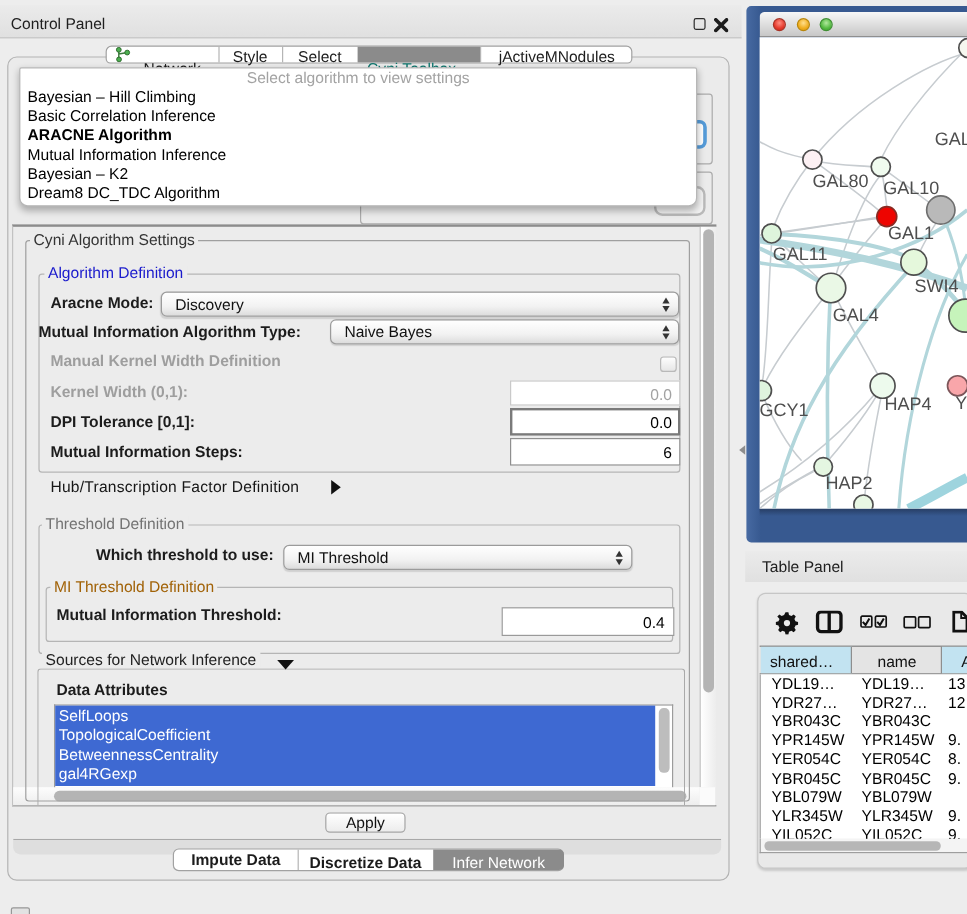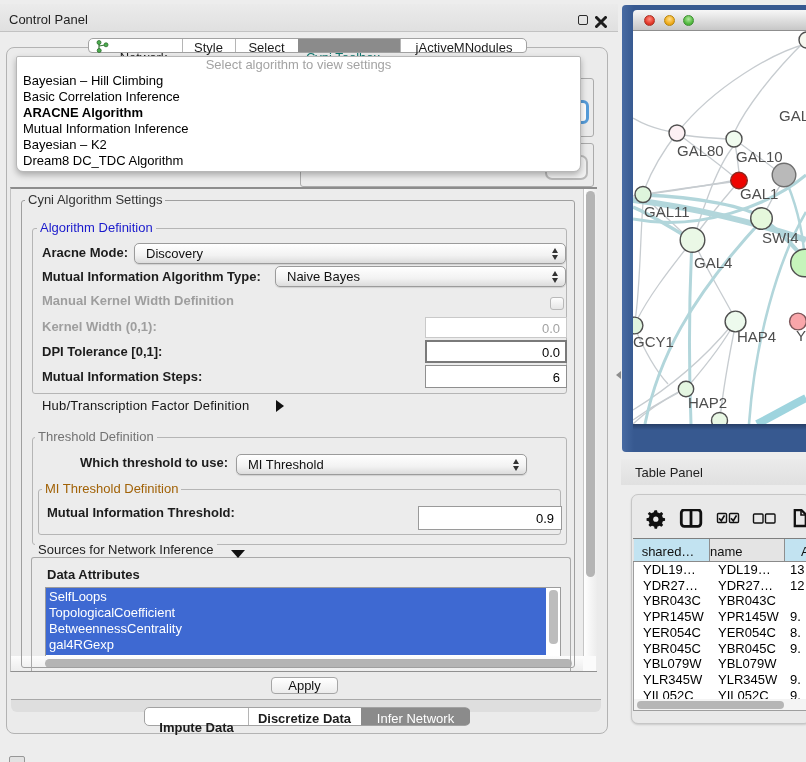--- a/index.html
+++ b/index.html
@@ -58,21 +58,21 @@
 <div class="grp" style="left:21px;top:200px;width:554px;height:468px;border-color:#9f9f9f"></div>
 <div class="gt" style="left:25px;top:193px;color:#343434">Cyni Algorithm Settings</div>
 
 <div class="grp" style="left:32px;top:228px;width:535px;height:166px;border-color:#b5b5b5"></div>
 <div class="gt" style="left:37px;top:221px;color:#1a1acc">Algorithm Definition</div>
 <div class="ab t13 b" style="left:42px;top:246px">Aracne Mode:</div>
 <div class="combo" style="left:134px;top:243px;width:432px;height:21px">
     <span class="ct">Discovery</span>
     <span class="step"></span>
   </div>
-<div class="ab t13 b" style="left:42px;top:270px">Mutual Information Algorithm Type:</div>
+<div class="ab t13 b" style="left:32px;top:270px">Mutual Information Algorithm Type:</div>
 <div class="combo" style="left:275px;top:266px;width:291px;height:21px">
     <span class="ct">Naive Bayes</span>
     <span class="step"></span>
   </div>
 <div class="ab t13 b gray" style="left:42px;top:294px">Manual Kernel Width Definition</div>
 <div class="ab" style="left:550px;top:297px;width:14px;height:13px;border:1px solid #b9b9b9;border-radius:3px;background:linear-gradient(#fdfdfd,#e6e6e6)"></div>
 <div class="ab t13 b gray" style="left:42px;top:320px">Kernel Width (0,1):</div>
 <div class="fld" style="left:425px;top:317px;width:142px;height:21px;border:1px solid #c9c9c9;color:#a2a2a2;padding:4px 6px 0 0">0.0</div>
 <div class="ab t13 b" style="left:42px;top:345px">DPI Tolerance [0,1]:</div>
 <div class="fld" style="left:425px;top:340px;width:142px;height:23px;border:2px solid #7a7a7a;color:#000;padding:4px 5px 0 0">0.0</div>
@@ -85,21 +85,21 @@
 <div class="grp" style="left:32px;top:437px;width:535px;height:108px;border-color:#b5b5b5"></div>
 <div class="gt" style="left:35px;top:430px;color:#737373">Threshold Definition</div>
 <div class="ab t13 b" style="left:80px;top:456px">Which threshold to use:</div>
 <div class="combo" style="left:236px;top:454px;width:291px;height:21px">
     <span class="ct">MI Threshold</span>
     <span class="step"></span>
   </div>
 <div class="grp" style="left:38px;top:489px;width:523px;height:46px;border-color:#b5b5b5"></div>
 <div class="gt" style="left:42px;top:482px;color:#a16207">MI Threshold Definition</div>
 <div class="ab t13 b" style="left:47px;top:506px">Mutual Information Threshold:</div>
-<div class="fld" style="left:418px;top:506px;width:144px;height:24px;border:1px solid #9a9a9a;color:#000;padding:5px 7px 0 0">0.9</div>
+<div class="fld" style="left:418px;top:506px;width:144px;height:24px;border:1px solid #9a9a9a;color:#000;padding:5px 7px 0 0">0.4</div>
 
 <div class="grp" style="left:31px;top:557px;width:540px;height:114px;border-bottom:none;border-radius:3px 3px 0 0;border-color:#a9a9a9"></div>
 <div class="gt" style="left:35px;top:543px;color:#222">Sources for Network Inference</div>
 <div class="ab" style="left:231px;top:550px;width:0;height:0;border-left:7px solid transparent;border-right:7px solid transparent;border-top:8px solid #111"></div>
 <div class="ab t13 b" style="left:47px;top:568px">Data Attributes</div>
 
 <div class="ab" style="left:45px;top:587px;width:516px;height:69px;background:#fff;border:1px solid #9c9c9c;border-bottom:none"></div>
 <div class="ab" style="left:46px;top:588px;width:500px;height:67px;background:#3e69d2"></div>
 <div class="ab" style="left:49px;top:588.5px;font-size:13px;line-height:16.1px;color:#fff;white-space:nowrap">SelfLoops<br>TopologicalCoefficient<br>BetweennessCentrality<br>gal4RGexp</div>
 <div class="ab" style="left:549px;top:589.5px;width:8.5px;height:54px;background:#bdbdbd;border-radius:4px"></div>
@@ -125,21 +125,21 @@
 </div>
 
 <div class="ab" style="left:16px;top:56px;width:565px;height:116px;background:#fff;border:1px solid #b7b7b7;border-radius:2px 2px 7px 7px;box-shadow:0 3px 6px rgba(0,0,0,.28)"></div>
 <div class="ab t13" style="left:16px;top:57.5px;width:565px;text-align:center;color:#a3a3a3">Select algorithm to view settings</div>
 <div class="ab" style="left:23px;top:73px;font-size:13px;line-height:16.1px;color:#000;white-space:nowrap">Bayesian – Hill Climbing<br>Basic Correlation Inference<br><b>ARACNE Algorithm</b><br>Mutual Information Inference<br>Bayesian – K2<br>Dream8 DC_TDC Algorithm</div>
 
 <div class="ab" style="left:271px;top:677px;width:67px;height:17px;border:1px solid #a6a6a6;border-radius:4px;background:linear-gradient(#ffffff,#ececec);text-align:center;font-size:13px;line-height:16px;color:#111">Apply</div>
 <div class="seg" style="left:144px;top:707px;width:326px;height:19px;border-radius:5px">
   <div class="sel" style="left:216px;width:109px;border-radius:0 4px 4px 0"></div>
   <div class="sp" style="left:103px"></div>
-  <div class="lbl b" style="left:0px;width:103px;padding-top:13px">Impute Data</div>
+  <div class="lbl b" style="left:0px;width:103px;padding-top:2px">Impute Data</div>
   <div class="lbl b" style="left:103px;width:113px;padding-top:3.5px">Discretize Data</div>
   <div class="lbl" style="left:216px;width:109px;padding-top:3.5px;color:#fff">Infer Network</div>
 </div>
 
 <div class="ab" style="left:622px;top:5px;width:184px;height:447px;background:linear-gradient(90deg,#476aa2,#375990 12px);border-radius:4px 0 0 4px"></div>
 <div class="ab" style="left:633px;top:10px;width:173px;height:21px;background:linear-gradient(#f7f7f7,#c7c7c7);border-radius:4px 0 0 0;border-bottom:1px solid #8f8f8f"></div>
 <div class="ab" style="left:643.5px;top:15px;width:11px;height:11px;border-radius:50%;background:radial-gradient(circle at 50% 35%,#ff8d80,#e53a2c 60%,#c02314);border:.5px solid #a83327"></div>
 <div class="ab" style="left:663.5px;top:15px;width:11px;height:11px;border-radius:50%;background:radial-gradient(circle at 50% 35%,#ffdf8d,#f0ad1e 60%,#d2920a);border:.5px solid #b8860b"></div>
 <div class="ab" style="left:683px;top:15px;width:11px;height:11px;border-radius:50%;background:radial-gradient(circle at 50% 35%,#b2e89e,#55bb42 60%,#3a9e2b);border:.5px solid #3f8f33"></div>
 <div class="ab" style="left:633px;top:31px;width:173px;height:393px;background:#fff;overflow:hidden">
@@ -239,21 +239,21 @@
 <path d="M156 1 v5 h5" fill="none" stroke="#111" stroke-width="1.6"></path>
 </svg>
 </div>
 
 <div class="ab" style="left:633px;top:538px;width:173px;height:24px;border-top:1px solid #7f7f7f;border-bottom:1px solid #8a8a8a;background:#e4e4e4"></div>
 <div class="ab" style="left:634px;top:539px;width:76px;height:22px;background:#c2e3f1"></div>
 <div class="ab" style="left:785px;top:539px;width:21px;height:22px;background:#c2e3f1"></div>
 <div class="ab" style="left:709px;top:539px;width:1px;height:22px;background:#8e8e8e"></div>
 <div class="ab" style="left:784px;top:539px;width:1px;height:22px;background:#8e8e8e"></div>
 <div class="ab t13" style="left:634px;top:545px;width:68px;text-align:center;color:#111">shared…</div>
-<div class="ab t13" style="left:710px;top:545px;width:75px;text-align:left;color:#111">name</div>
+<div class="ab t13" style="left:710px;top:545px;width:75px;text-align:center;color:#111">name</div>
 <div class="ab t13" style="left:801px;top:545px;color:#111">A</div>
 
 <div class="ab" style="left:633px;top:562px;width:173px;height:137px;background:#fff;border-left:1px solid #9e9e9e"></div>
 <div class="ab" style="left:643px;top:562px;font-size:13px;line-height:15.7px;color:#000;white-space:nowrap">YDL19…<br>YDR27…<br>YBR043C<br>YPR145W<br>YER054C<br>YBR045C<br>YBL079W<br>YLR345W<br>YIL052C</div>
 <div class="ab" style="left:718px;top:562px;font-size:13px;line-height:15.7px;color:#000;white-space:nowrap">YDL19…<br>YDR27…<br>YBR043C<br>YPR145W<br>YER054C<br>YBR045C<br>YBL079W<br>YLR345W<br>YIL052C</div>
 <div class="ab" style="left:790px;top:562px;font-size:13px;line-height:15.7px;color:#000;white-space:nowrap">13<br>12<br><br>9.<br>8.<br>9.<br><br>9.<br>9.</div>
 
 <div class="ab" style="left:633px;top:699px;width:173px;height:12px;background:#f4f4f4;border-left:1px solid #9e9e9e;border-bottom:1px solid #9e9e9e"></div>
 <div class="ab" style="left:637px;top:700.5px;width:147px;height:8.5px;background:#b6b6b6;border-radius:4px"></div>
 

